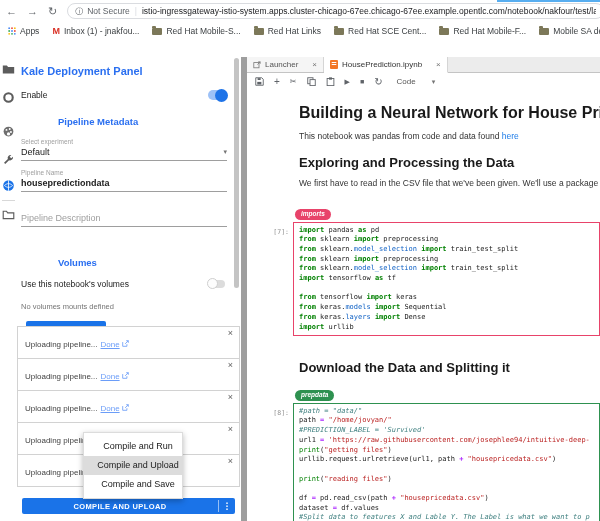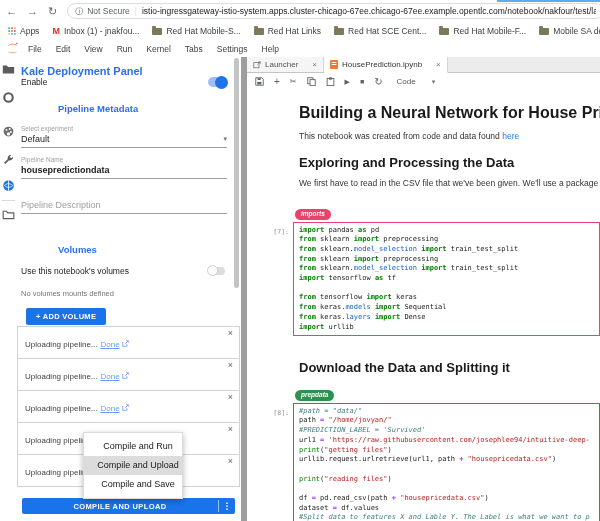--- a/index.html
+++ b/index.html
@@ -26,21 +26,21 @@
     display:flex;align-items:center;padding-left:4px;}
   .mitem{font-size:8.5px;color:#424242;padding:0 7px;}
   
   .iconstrip{position:absolute;top:57px;left:0;width:17px;bottom:0;background:#fff;border-right:1px solid #e4e4e4;z-index:1;}
   .stripico{position:absolute;left:2px;width:13px;height:13px;}
   .stripdiv{position:absolute;left:2px;width:13px;border-top:1px solid #d8d8d8;}
   
   .kale-panel{position:absolute;left:17px;width:224px;top:57px;bottom:0;background:#fff;padding:5px 14px 0 4px;
     box-sizing:border-box;overflow:hidden;z-index:1;}
   .kp-title{font-size:11px;font-weight:bold;color:#2a6ff0;margin:3px 0 0 0;}
-  .kp-row{display:flex;align-items:center;justify-content:space-between;}
+  .kp-row{display:flex;align-items:center;justify-content:space-between;margin-top:13px;}
   .kp-label{font-size:8.5px;color:#212121;}
   .kp-section{font-size:9.5px;font-weight:bold;color:#2a6ff0;margin-top:16px;padding-left:37px;}
   .kp-minilabel{font-size:6.5px;color:#9e9e9e;margin-top:11px;}
   .kp-field{border-bottom:1px solid #9e9e9e;padding:2px 0 3px 0;display:flex;justify-content:space-between;align-items:center;}
   .kp-value{font-size:9px;color:#212121;}
   .kp-value.bold{font-weight:bold;}
   .caret{color:#757575;font-size:7px;}
   .kp-placeholder{font-size:9px;color:#9e9e9e;}
   .kp-note{font-size:7.5px;color:#757575;margin-top:13px;}
   .switch-on{width:19px;height:10px;background:#9dc1f7;border-radius:5px;position:relative;flex:0 0 auto;}
@@ -151,39 +151,20 @@
       <span class="bm">
         <span class="bmfolder"></span>
         <span>Red Hat Mobile-F...</span>
       </span>
       <span class="bm">
         <span class="bmfolder"></span>
         <span>Mobile SA develo...</span>
       </span>
     </div>
 
-  <div class="jmenubar">
-    <span style="margin:0 2px;">
-      <svg width="13" height="13" viewBox="0 0 16 16">
-        <path d="M2.5 11c2 2.6 9 2.6 11 0-1.2 3.6-9.8 3.6-11 0z" fill="#f37726"></path>
-        <path d="M2.5 5c2-2.6 9-2.6 11 0-1.2-3.6-9.8-3.6-11 0z" fill="#f37726"></path>
-        <circle cx="13.4" cy="1.8" r="1.1" fill="#989798"></circle>
-      </svg>
-    </span>
-    <span id="menu-items" style="display:flex;">
-        <span class="mitem">File</span>
-        <span class="mitem">Edit</span>
-        <span class="mitem">View</span>
-        <span class="mitem">Run</span>
-        <span class="mitem">Kernel</span>
-        <span class="mitem">Tabs</span>
-        <span class="mitem">Settings</span>
-        <span class="mitem">Help</span>
-      </span>
-  </div>
 
   <div class="iconstrip">
     <span class="stripico" style="top:6px;">
       <svg width="13" height="13" viewBox="0 0 16 16">
           <path d="M1 3h5l1.5 2H15v8H1z" fill="#5c5c5c"></path>
         </svg>
       </span>
     <span class="stripico" style="top:34px;">
       <svg width="13" height="13" viewBox="0 0 16 16">
           <circle cx="8" cy="8" r="5.2" fill="none" stroke="#5c5c5c" stroke-width="2.6"></circle>
@@ -341,21 +322,21 @@
       <span class="tbico" style="font-size:7px;">▶</span>
       <span class="tbico" style="font-size:7px;">■</span>
       <span class="tbico" style="font-size:10px;">↻</span>
       <span class="tb-sel">
         <span>Code</span>
         <span class="caret">▾</span>
       </span>
     </div>
     <div class="nbcontent">
       <h1 class="md">Building a Neural Network for House Price Prediction</h1>
-      <p class="md"><span>This notebook was created from code and data found </span><a>here</a></p>
+      <p class="md"><span>This notebook was pandas from code and data found </span><a>here</a></p>
       <h2 class="md">Exploring and Processing the Data</h2>
       <p class="md">We first have to read in the CSV file that we've been given. We'll use a package called pandas</p>
       <div id="cell-slot-0">
           <div><span class="badge" style="background: rgb(232, 67, 106);">imports</span></div>
           <div class="cellrow">
             <div class="prompt">[7]:</div>
             <div class="codeblock" style="border-color: rgb(232, 67, 106);"><div class="cl"><span class="k">import</span><span class="t"> pandas </span><span class="k">as</span><span class="t"> pd</span></div><div class="cl"><span class="k">from</span><span class="t"> sklearn </span><span class="k">import</span><span class="t"> preprocessing</span></div><div class="cl"><span class="k">from</span><span class="t"> sklearn.</span><span class="p">model_selection</span><span class="t"> </span><span class="k">import</span><span class="t"> train_test_split</span></div><div class="cl"><span class="k">from</span><span class="t"> sklearn </span><span class="k">import</span><span class="t"> preprocessing</span></div><div class="cl"><span class="k">from</span><span class="t"> sklearn.</span><span class="p">model_selection</span><span class="t"> </span><span class="k">import</span><span class="t"> train_test_split</span></div><div class="cl"><span class="k">import</span><span class="t"> tensorflow </span><span class="k">as</span><span class="t"> tf</span></div><div class="cl">&nbsp;</div><div class="cl"><span class="k">from</span><span class="t"> tensorflow </span><span class="k">import</span><span class="t"> keras</span></div><div class="cl"><span class="k">from</span><span class="t"> keras.</span><span class="p">models</span><span class="t"> </span><span class="k">import</span><span class="t"> Sequential</span></div><div class="cl"><span class="k">from</span><span class="t"> keras.</span><span class="p">layers</span><span class="t"> </span><span class="k">import</span><span class="t"> Dense</span></div><div class="cl"><span class="k">import</span><span class="t"> urllib</span></div></div>
           </div>
           <div class="cellgap"></div>
         </div>

